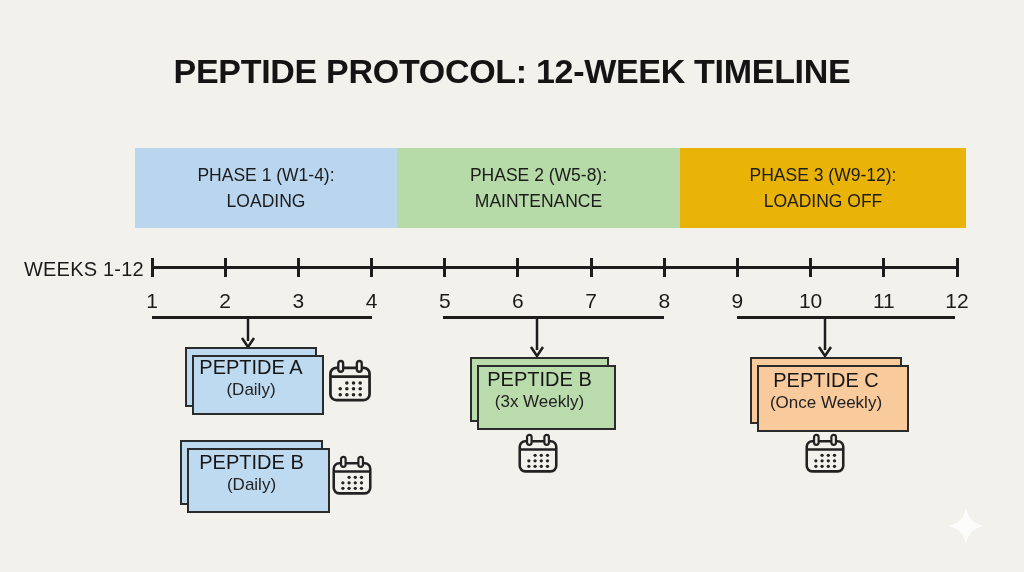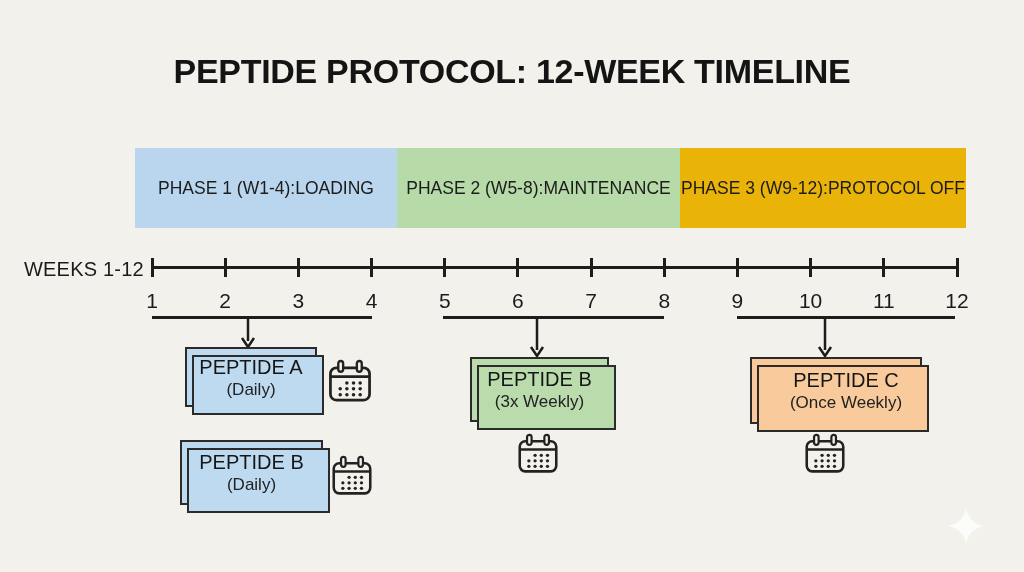--- a/index.html
+++ b/index.html
@@ -13,21 +13,21 @@
   #stage{position:relative;width:836px;height:572px;background:#f2f1eb;}
 
   .title{
     position:absolute;left:0;top:52px;width:1024px;
     text-align:center;font-size:34px;font-weight:700;
     letter-spacing:-0.3px;color:#141414;
   }
 
   
   .phase-bar{position:absolute;left:135px;top:148px;width:831px;height:80px;display:flex;}
-  .phase-seg{display:flex;flex-direction:row;justify-content:center;align-items:center;
+  .phase-seg{display:flex;flex-direction:column;justify-content:center;align-items:center;
     font-size:17.5px;font-weight:500;line-height:26px;color:#1c1c1c;text-align:center;}
   .seg1{width:262px;background:#b9d6ee;}
   .seg2{width:283px;background:#b6daa8;justify-content:center;}
   .seg3{width:286px;background:#eab308;}
 
   
   .weeks-label{position:absolute;left:24px;top:258px;font-size:20px;font-weight:500;letter-spacing:0.2px;}
   .axis-line{position:absolute;left:152px;top:266px;width:806px;height:3px;background:#1d1d1d;}
   .tick{position:absolute;top:258px;width:3px;height:19px;background:#1d1d1d;}
   .week-num{position:absolute;top:289px;width:30px;text-align:center;font-size:21px;font-weight:500;}
@@ -50,21 +50,21 @@
     background:inherit;border:2px solid #2b2b2b;z-index:-1;
   }
   .card .name{font-size:20px;font-weight:500;line-height:24px;color:#161616;position:relative;z-index:1;}
   .card .freq{font-size:17px;font-weight:400;line-height:21px;color:#222;position:relative;z-index:1;}
   .c-blue{background:#bedaf1;}
   .c-green{background:#badcad;}
   .c-orange{background:#f8ca9c;}
   .card-a{left:185px;top:347px;width:128px;height:56px;}
   .card-b1{left:180px;top:440px;width:139px;height:61px;}
   .card-b2{left:470px;top:357px;width:135px;height:61px;}
-  .card-c{left:750px;top:357px;width:148px;height:63px;padding-left:20px;}
+  .card-c{left:750px;top:357px;width:148px;height:63px;}
 
   .cal{position:absolute;z-index:3;}
   .cal-a{left:326px;top:359px;}
   .cal-b1{left:330px;top:455px;}
   .cal-b2{left:516px;top:433px;}
   .cal-c{left:803px;top:433px;}
 
   .sparkle{position:absolute;left:946px;top:506px;opacity:0.9;}
 </style>
 </head>
@@ -78,21 +78,21 @@
     <div class="phase-seg seg1">
       <span>PHASE 1 (W1-4):</span>
       <span>LOADING</span>
     </div>
     <div class="phase-seg seg2">
       <span>PHASE 2 (W5-8):</span>
       <span>MAINTENANCE</span>
     </div>
     <div class="phase-seg seg3">
       <span>PHASE 3 (W9-12):</span>
-      <span>PROTOCOL OFF</span>
+      <span>LOADING OFF</span>
     </div>
   </div>
 
   <div class="weeks-label">WEEKS 1-12</div>
   <div class="axis-line"></div>
   <div id="ticks-host">
       <div class="tick" style="left: 150.5px;"></div>
       <div class="week-num" style="left: 137px;">1</div>
       <div class="tick" style="left: 223.682px;"></div>
       <div class="week-num" style="left: 210.182px;">2</div>

